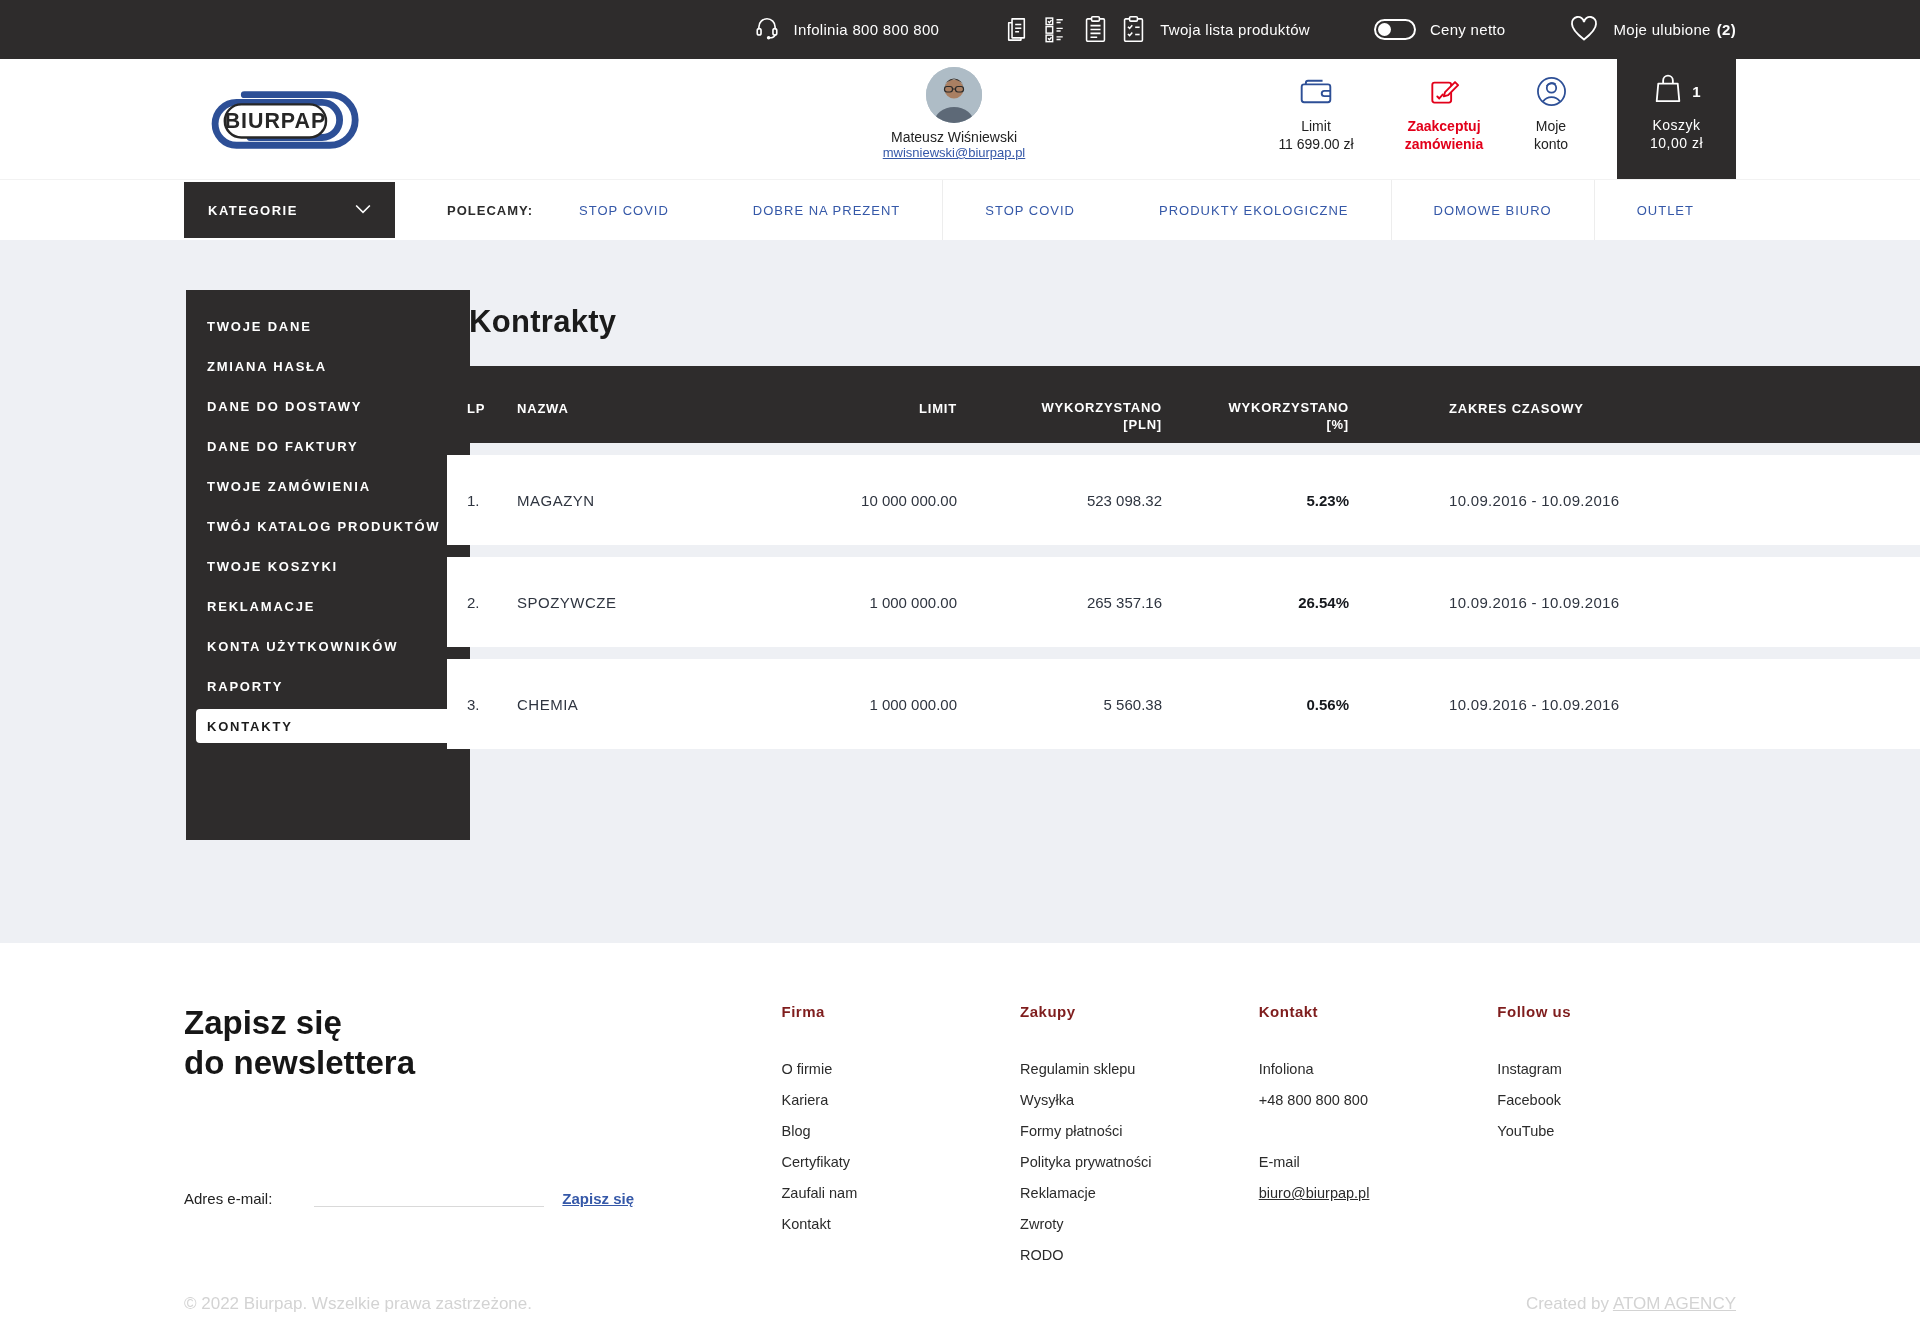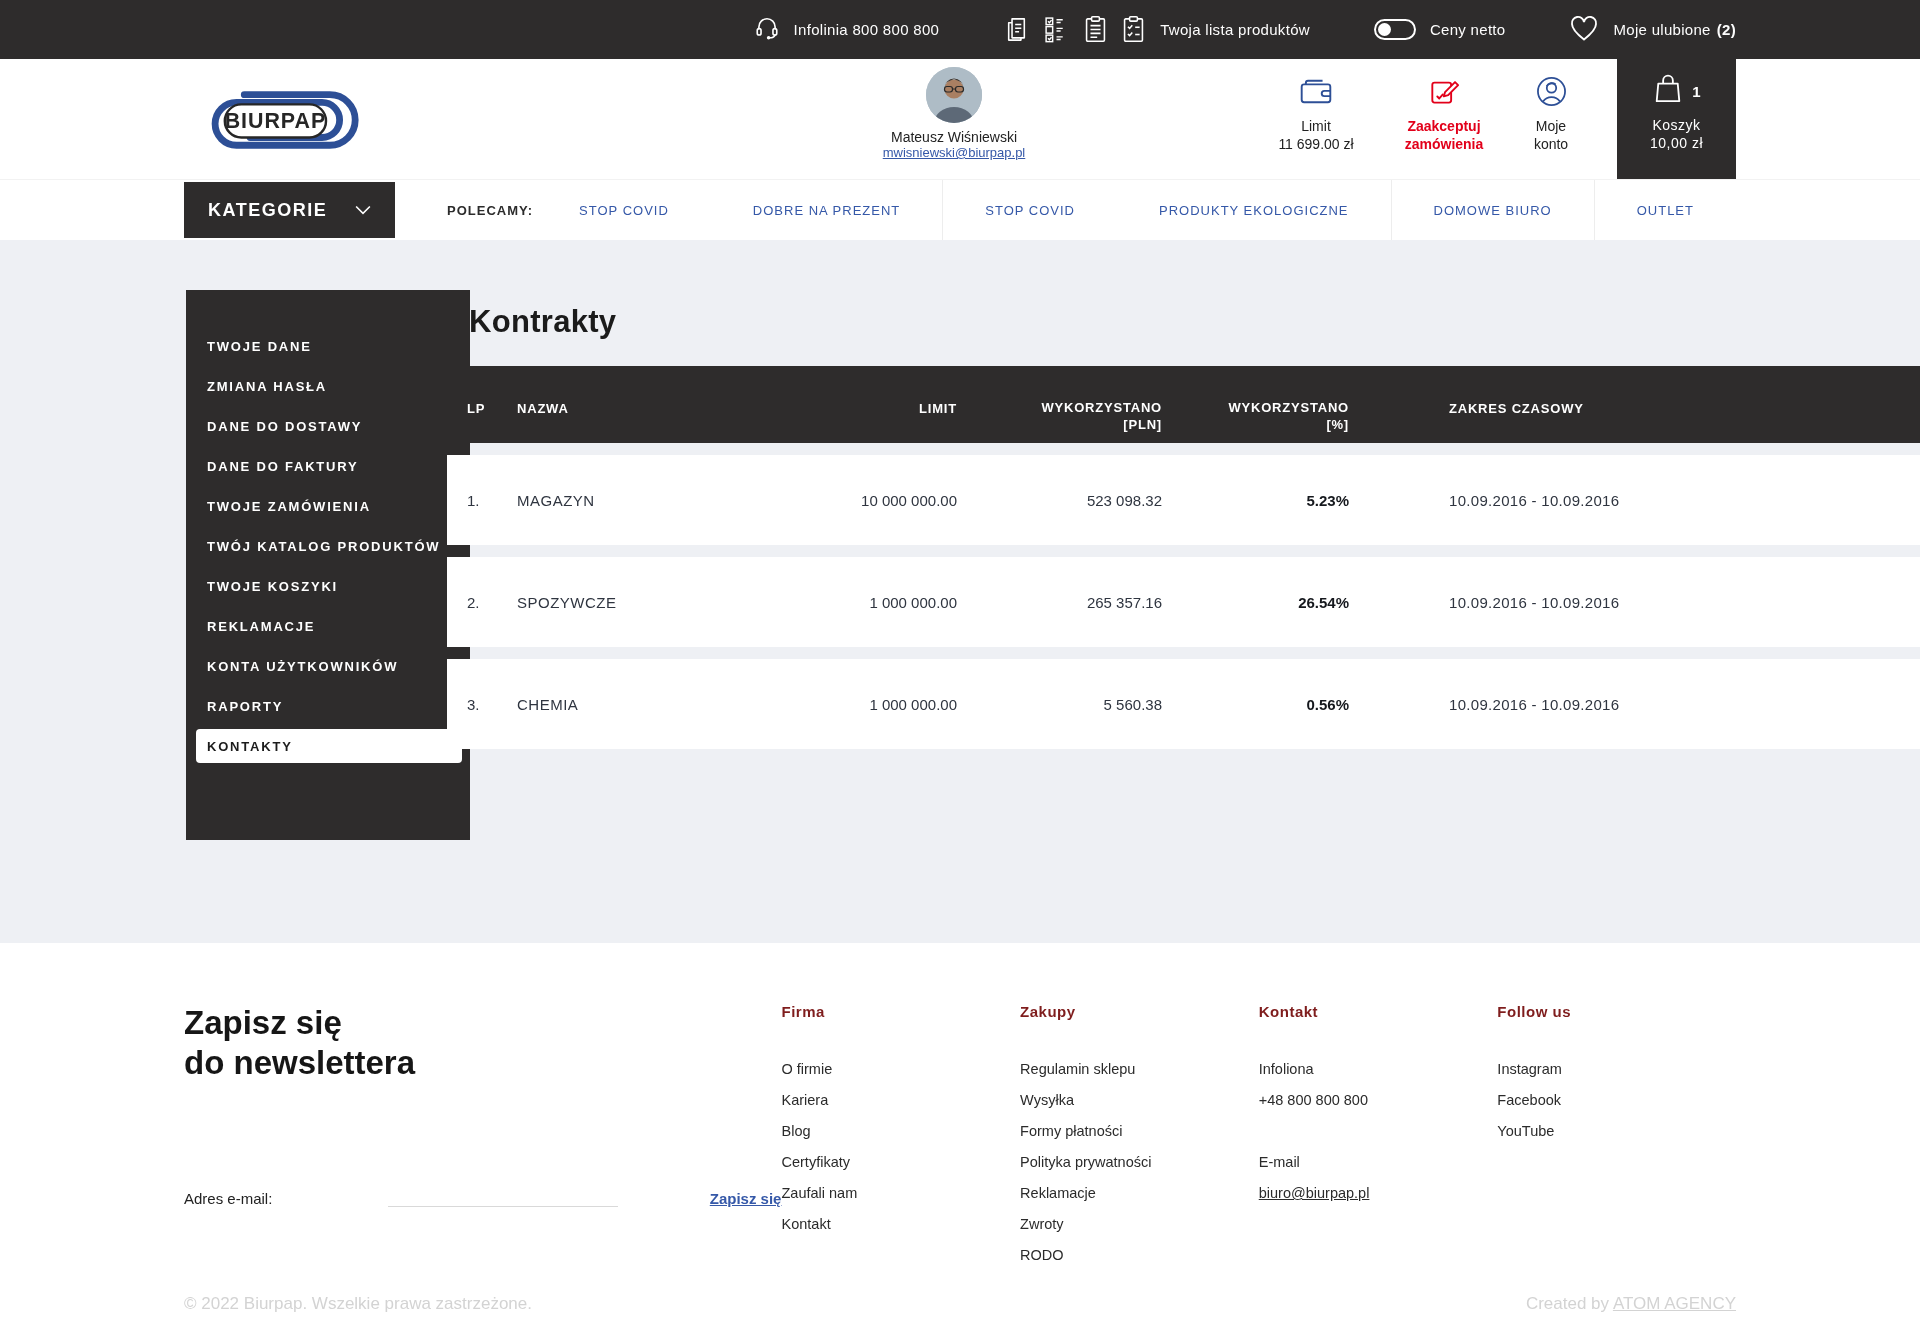--- a/index.html
+++ b/index.html
@@ -51,30 +51,30 @@
     display:flex; flex-direction:column; align-items:center; padding-top:13px; cursor:pointer; }
   .cart-top { display:flex; align-items:center; gap:8px; }
   .cart-count { font-size:15px; font-weight:bold; }
   .cart-label { margin-top:7px; font-size:14px; letter-spacing:.5px; }
   .cart-value { font-size:14px; letter-spacing:.5px; margin-top:2px; }
 
   
   .nav { height:61px; background:#fff; border-top:1px solid #f2f2f2; }
   .nav .container { display:flex; align-items:center; height:100%; }
   .kategorie { width:240px; height:56px; background:#2e2c2c; color:#fff; display:flex; align-items:center;
-    justify-content:space-between; padding:0 24px; font-size:18px; font-weight:bold; letter-spacing:1.5px; cursor:pointer; }
+    justify-content:space-between; padding:0 24px; font-size:13px; font-weight:bold; letter-spacing:1.5px; cursor:pointer; }
   .polecamy { margin-left:52px; font-size:13px; font-weight:bold; letter-spacing:1px; color:#2b2b2b; }
   .nav-links { display:flex; height:100%; margin-left:4px; }
   .nav-link { display:flex; align-items:center; height:100%; padding:0 42px; font-size:13px; letter-spacing:1px;
     color:#3558a8; cursor:pointer; white-space:nowrap; }
   .nav-link.sep { border-left:1px solid #ededed; }
 
   
   .content { height:703px; background:#eef0f4; position:relative; }
-  .sidebar { position:absolute; left:2px; top:50px; width:284px; height:550px; background:#2e2c2c; padding-top:36px; }
+  .sidebar { position:absolute; left:2px; top:50px; width:284px; height:550px; background:#2e2c2c; padding-top:16px; }
   .sb-item { height:40px; display:flex; align-items:center; padding-left:21px; color:#fff;
     font-size:13px; font-weight:600; letter-spacing:1.8px; cursor:pointer; white-space:nowrap; }
   .sb-item.active { background:#fff; color:#1c1c1c; height:34px; margin:3px 8px 3px 10px; padding-left:11px; border-radius:4px; }
 
   .main { position:absolute; left:263px; top:0; width:1547px; }
   .page-title { margin:64px 0 26px 22px; font-size:31px; font-weight:bold; color:#1b1b1b; letter-spacing:.3px; }
   .tbl-head { background:#2e2c2c; color:#fff; height:77px; display:grid;
     grid-template-columns:50px 260px 180px 205px 187px 1fr; padding:0 20px; }
   .th { display:flex; flex-direction:column; justify-content:flex-end; padding-bottom:27px;
     font-size:13px; font-weight:bold; letter-spacing:.8px; }
@@ -88,21 +88,21 @@
   .td.right { text-align:right; }
   .td.nazwa { letter-spacing:.5px; }
   .td.pct { font-weight:bold; color:#15181d; }
   .td.zakres { padding-left:100px; letter-spacing:.3px; }
 
   
   .footer { height:397px; background:#fff; position:relative; }
   .footer .container { padding-top:60px; display:flex; }
   .news { width:651px; }
   .news-title { font-size:33px; font-weight:bold; color:#161616; line-height:40px; }
-  .news-form { margin-top:104px; display:flex; align-items:flex-end; font-size:15px;justify-content:space-between; }
+  .news-form { margin-top:104px; display:flex; align-items:flex-end; font-size:15px; }
   .news-form label { color:#222; }
   .news-input { width:230px; border:none; border-bottom:1px solid #d9d9d9; margin-left:42px; height:20px; outline:none; font-family:inherit; font-size:14px; }
   .news-submit { margin-left:18px; color:#3558a8; font-weight:600; text-decoration:underline; cursor:pointer; }
   .fcol { width:260px; }
   .fcol:last-child { width:121px; }
   .fcol-title { font-size:15px; font-weight:bold; color:#7f1d1d; letter-spacing:.5px; }
   .fcol-links { margin-top:34px; }
   .fcol-links div { font-size:14.5px; color:#2b2b2b; line-height:31px; cursor:pointer; }
   .fcol .static { cursor:default; }
   .f-gap { height:31px; }

